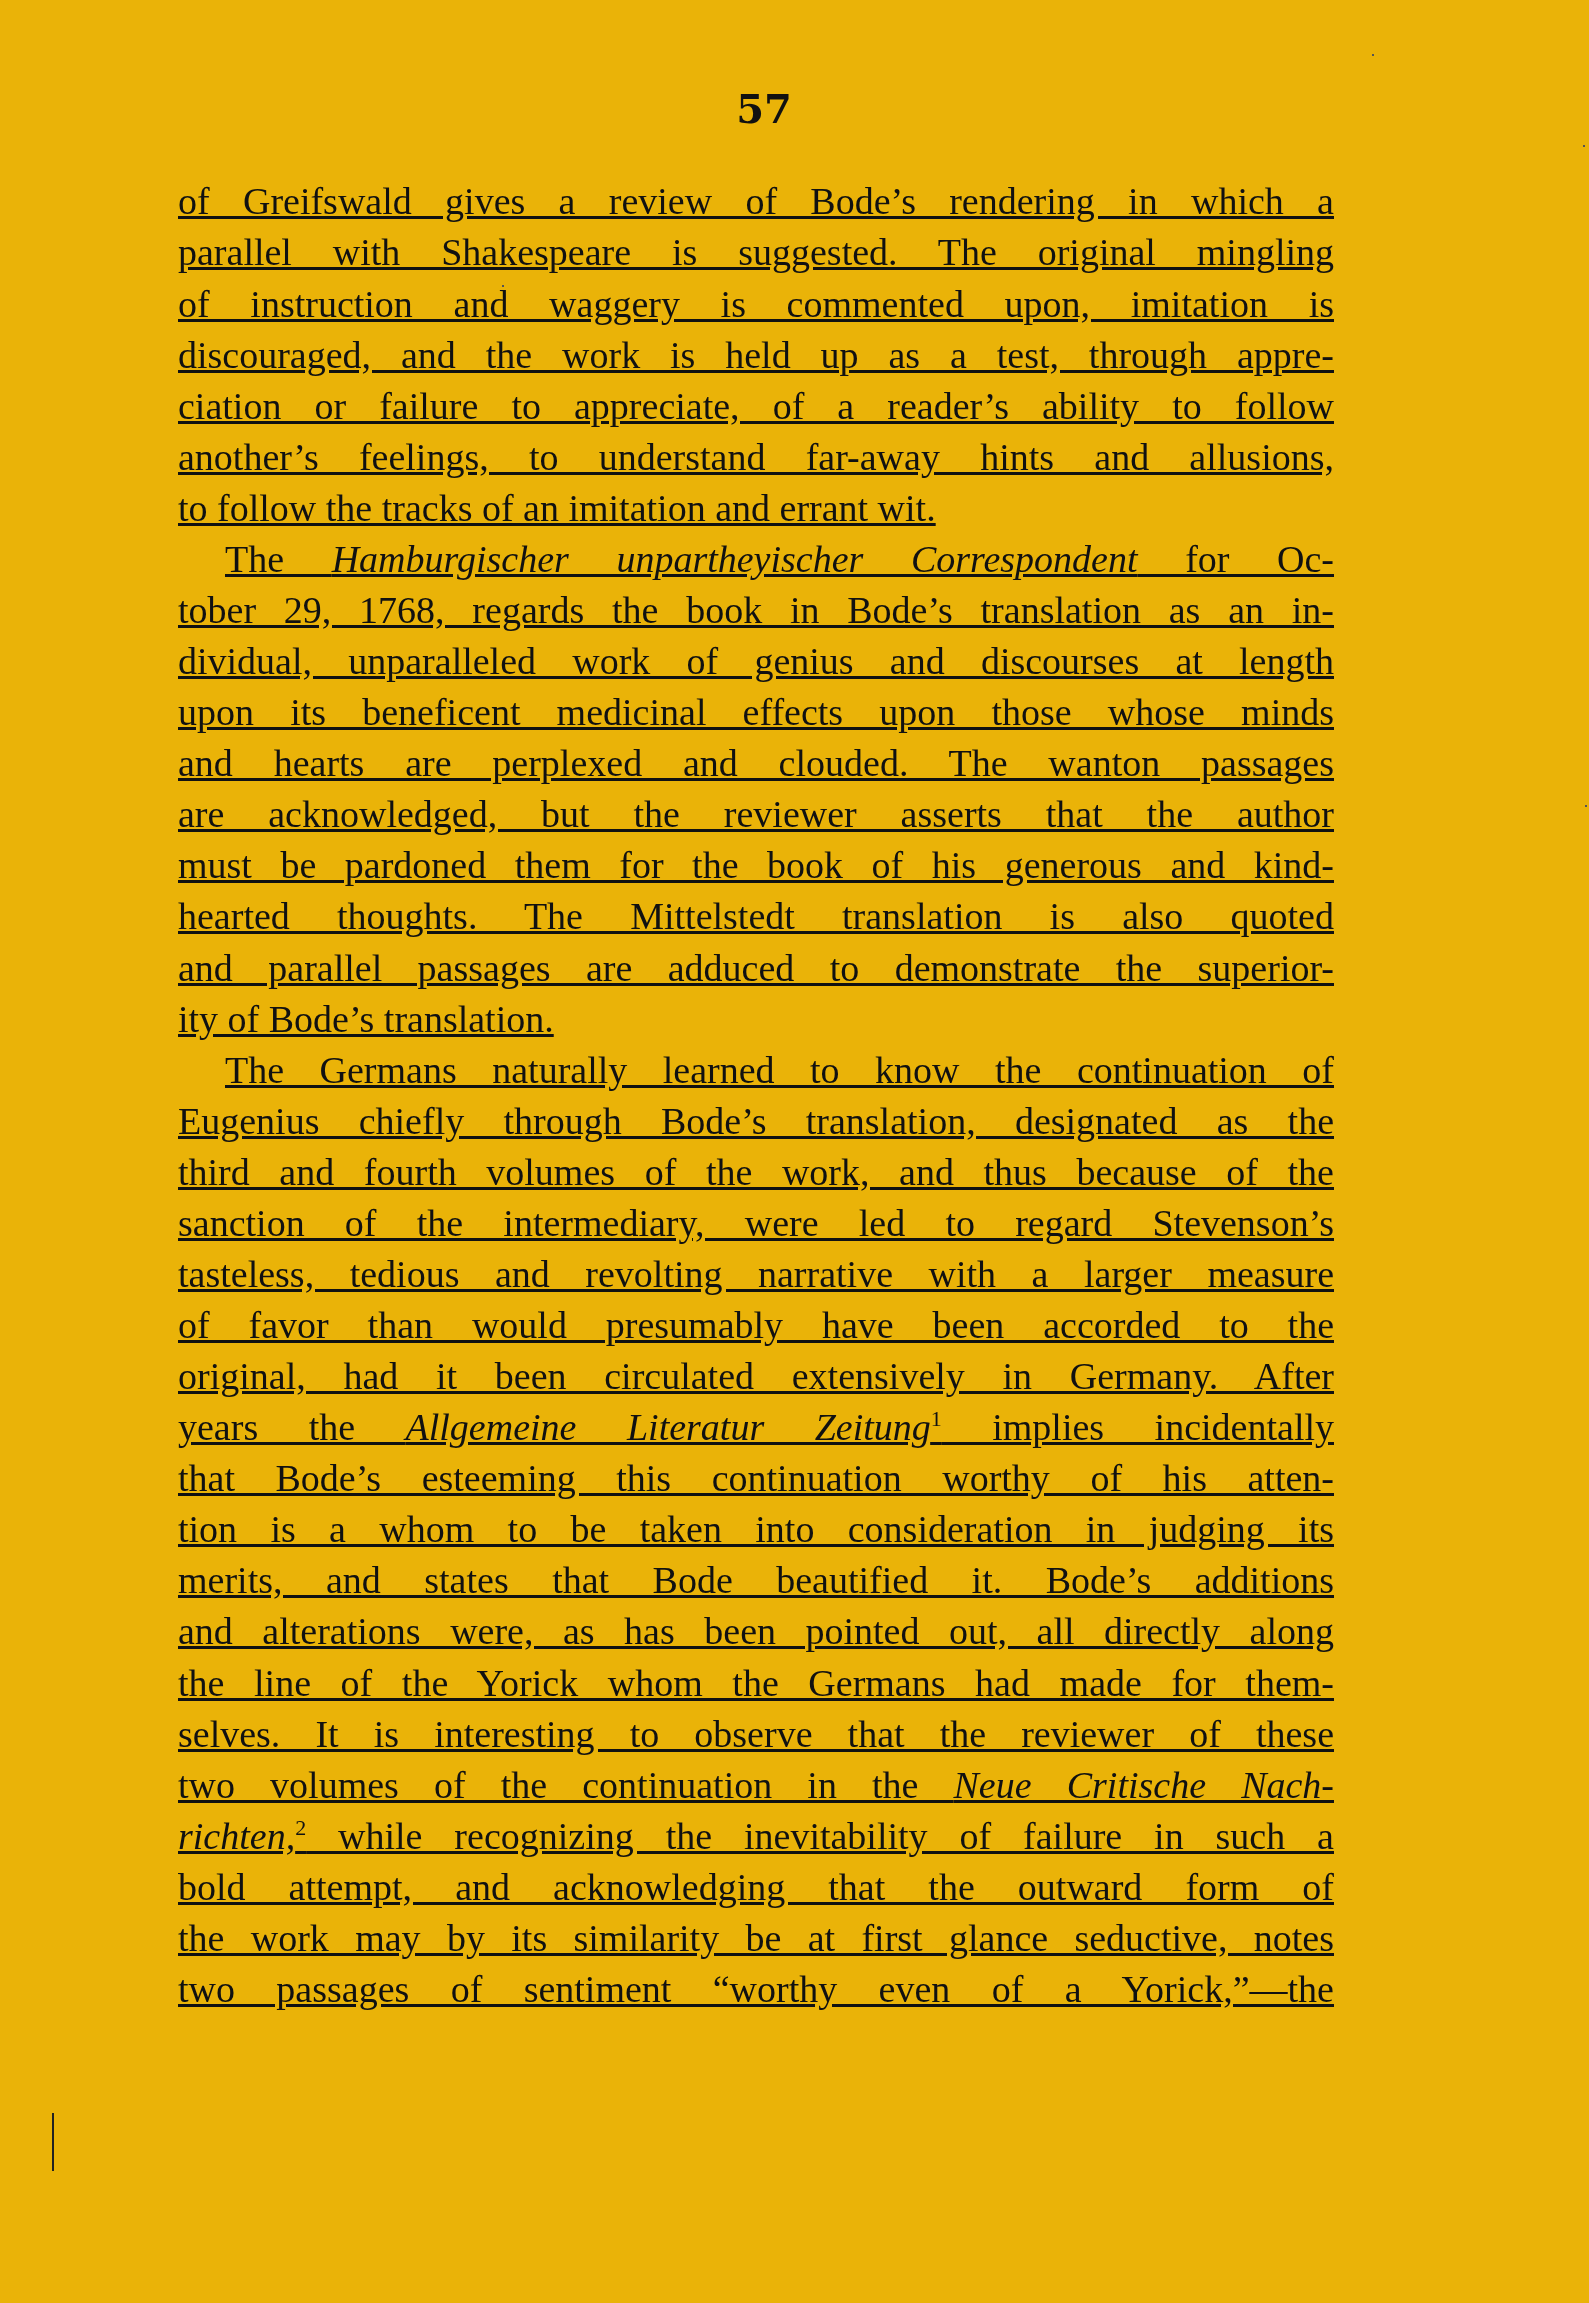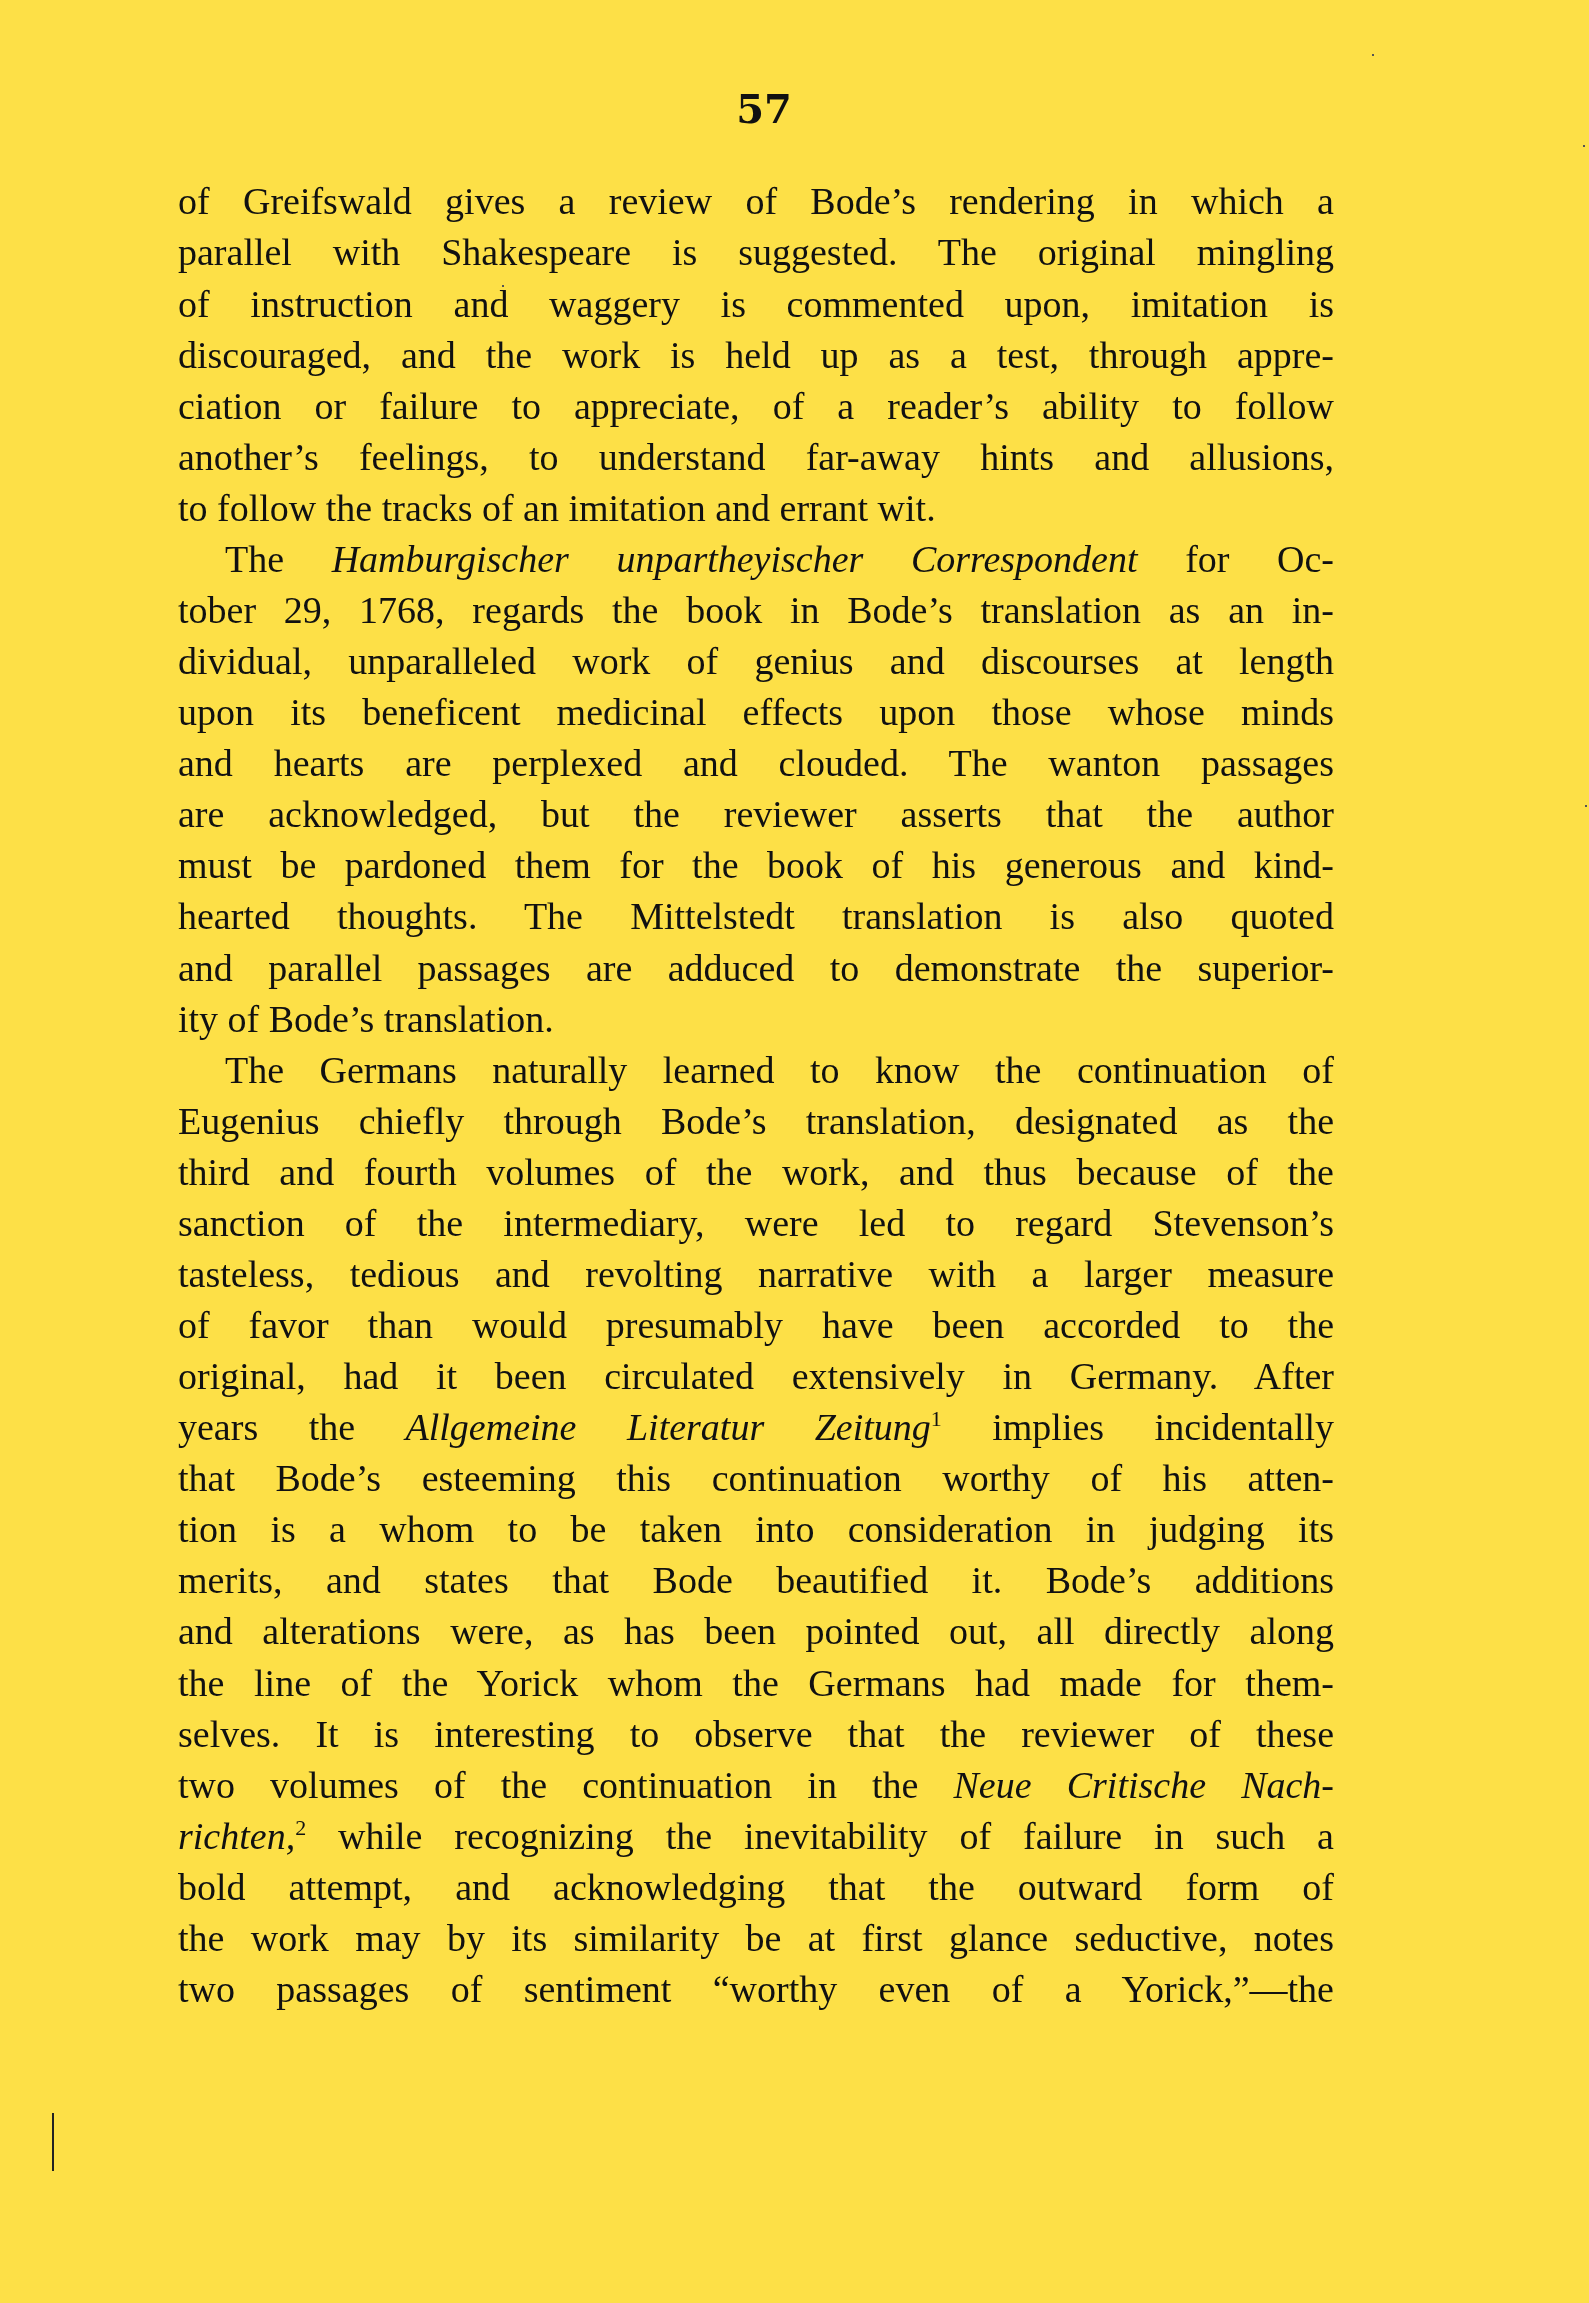--- a/index.html
+++ b/index.html
@@ -1,27 +1,27 @@
 <!DOCTYPE html>
 <html style="font-size:14.5px"><head>
 <meta charset="utf-8">
 <style>
   html, body { margin: 0; padding: 0; background: #ffffff; }
   body { width: 1589px; height: 2303px; position: relative; overflow: hidden; }
-  .page { position: absolute; left: 0; top: 0; width: 1589px; height: 2303px; background: #fde047; color: #111111; }
+  .page { position: absolute; left: 0; top: 0; width: 1589px; height: 2303px; background: #eab308; color: #111111; }
   .page-number {
     position: absolute; left: 0; width: 1528px; top: 87px;
     text-align: center; font-family: "DejaVu Serif", serif; font-size: 40px; font-weight: bold;
     line-height: 43px; color: #111;
   }
   .body-text { position: absolute; left: 178px; top: 0; width: 1156px; }
   .line {
     position: absolute; left: 0; width: 1156px; height: 51px;
     font-family: "Liberation Serif", serif; font-size: 38px; line-height: 51px;
-    text-align: justify; text-align-last: justify; white-space: nowrap; color: #111;
+    text-align: justify; text-align-last: justify; white-space: nowrap; color: #111; text-decoration: underline;
   }
   .line.last { text-align-last: left; }
   .line.indent { padding-left: 47px; width: 1109px; }
   .line .jwrap { display: block; width: 100%; text-align: justify; text-align-last: justify; white-space: normal; }
   .line.last .jwrap { text-align-last: left; }
   i { font-style: italic; }
   sup { font-size: 22px; line-height: 0; vertical-align: 14.5px; }
   .footnotes { position: absolute; left: 217px; top: 2064px; }
   .footnote {
     font-family: "Liberation Serif", serif; font-size: 24.4px; font-weight: bold; line-height: 27px;

